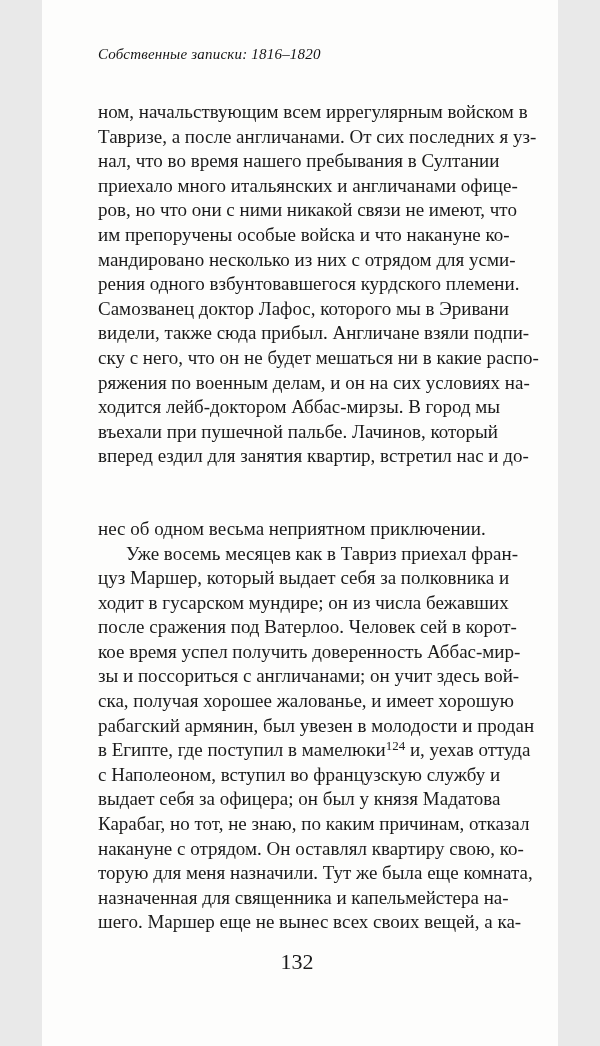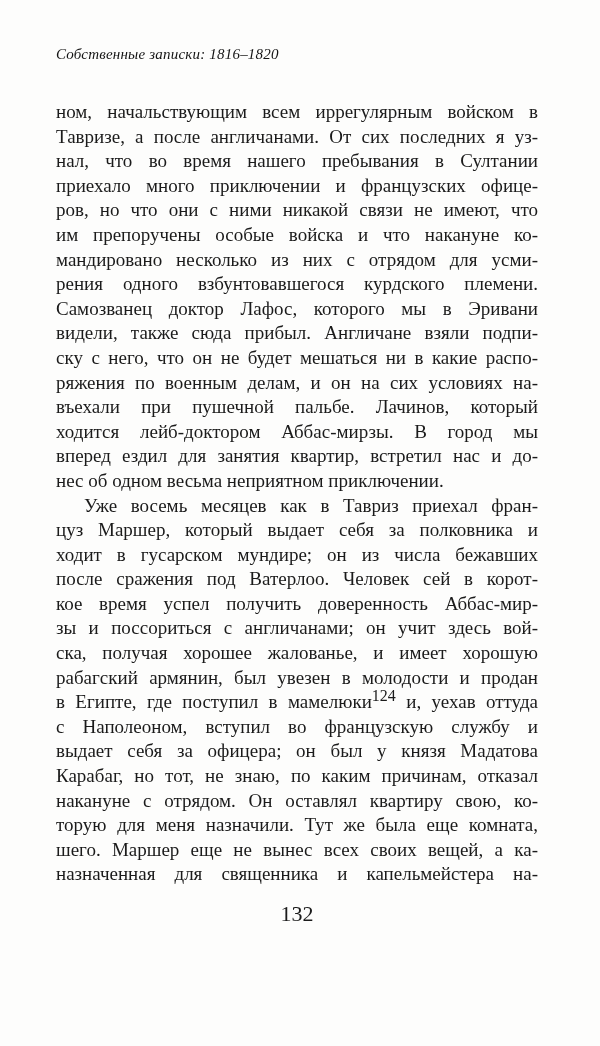--- a/index.html
+++ b/index.html
@@ -1,19 +1,19 @@
 <!DOCTYPE html>
 <html><head>
 <meta charset="utf-8">
 <style>
   html, body { margin: 0; padding: 0; }
   body { background: #e9e9e9; }
   .page {
     position: relative;
-    width: 600px;
+    width: 516px;
     height: 1046px;
     margin: 0 auto;
     background: #fdfdfc;
     box-sizing: border-box;
     padding: 0 62px 0 56px;
     font-family: "Liberation Serif", "DejaVu Serif", serif;
     color: #1b1b1b;
     overflow: hidden;
   }
   .running-header {
@@ -27,24 +27,24 @@
   .page-body {
     margin-top: 36px;
     font-size: 19px;
     line-height: 24.6px;
   }
   .line {
     text-align: justify;
     text-align-last: justify;
     white-space: nowrap; 
   }
-  .line.para-end { text-align-last: left; }
+  .line.para-end { text-align-last: left; margin-top: 48px; }
   .line.indent { text-indent: 28px; }
   .line sup {
-    font-size: 16px;
+    font-size: 13px;
     line-height: 0;
     position: relative;
     top: -0.45em;
     vertical-align: baseline;
   }
   .page-footer {
     margin-top: 17px;
     text-align: center;
     font-size: 22px;
     line-height: 20px;
@@ -54,45 +54,45 @@
 </head>
 <body>
 
 <div class="page">
   <div class="running-header">Собственные записки: 1816–1820</div>
 
   <div class="page-body">
       <div class="line">ном, начальствующим всем иррегулярным войском в</div>
       <div class="line">Тавризе, а после англичанами. От сих последних я уз-</div>
       <div class="line">нал, что во время нашего пребывания в Султании</div>
-      <div class="line">приехало много приключении и французских офице-</div>
+      <div class="line">приехало много итальянских и англичанами офице-</div>
       <div class="line">ров, но что они с ними никакой связи не имеют, что</div>
       <div class="line">им препоручены особые войска и что накануне ко-</div>
       <div class="line">мандировано несколько из них с отрядом для усми-</div>
       <div class="line">рения одного взбунтовавшегося курдского племени.</div>
       <div class="line">Самозванец доктор Лафос, которого мы в Эривани</div>
       <div class="line">видели, также сюда прибыл. Англичане взяли подпи-</div>
       <div class="line">ску с него, что он не будет мешаться ни в какие распо-</div>
       <div class="line">ряжения по военным делам, и он на сих условиях на-</div>
+      <div class="line">ходится лейб-доктором Аббас-мирзы. В город мы</div>
       <div class="line">въехали при пушечной пальбе. Лачинов, который</div>
-      <div class="line">ходится лейб-доктором Аббас-мирзы. В город мы</div>
       <div class="line">вперед ездил для занятия квартир, встретил нас и до-</div>
       <div class="line para-end">нес об одном весьма неприятном приключении.</div>
       <div class="line indent">Уже восемь месяцев как в Тавриз приехал фран-</div>
       <div class="line">цуз Маршер, который выдает себя за полковника и</div>
       <div class="line">ходит в гусарском мундире; он из числа бежавших</div>
       <div class="line">после сражения под Ватерлоо. Человек сей в корот-</div>
       <div class="line">кое время успел получить доверенность Аббас-мир-</div>
       <div class="line">зы и поссориться с англичанами; он учит здесь вой-</div>
       <div class="line">ска, получая хорошее жалованье, и имеет хорошую</div>
       <div class="line">рабагский армянин, был увезен в молодости и продан</div>
       <div class="line">в Египте, где поступил в мамелюки<sup>124</sup> и, уехав оттуда</div>
       <div class="line">с Наполеоном, вступил во французскую службу и</div>
       <div class="line">выдает себя за офицера; он был у князя Мадатова</div>
       <div class="line">Карабаг, но тот, не знаю, по каким причинам, отказал</div>
       <div class="line">накануне с отрядом. Он оставлял квартиру свою, ко-</div>
       <div class="line">торую для меня назначили. Тут же была еще комната,</div>
+      <div class="line">назначенная для священника и капельмейстера на-</div>
       <div class="line">шего. Маршер еще не вынес всех своих вещей, а ка-</div>
-      <div class="line">назначенная для священника и капельмейстера на-</div>
     </div>
 
   <div class="page-footer">132</div>
 </div>
 
 </body></html>

